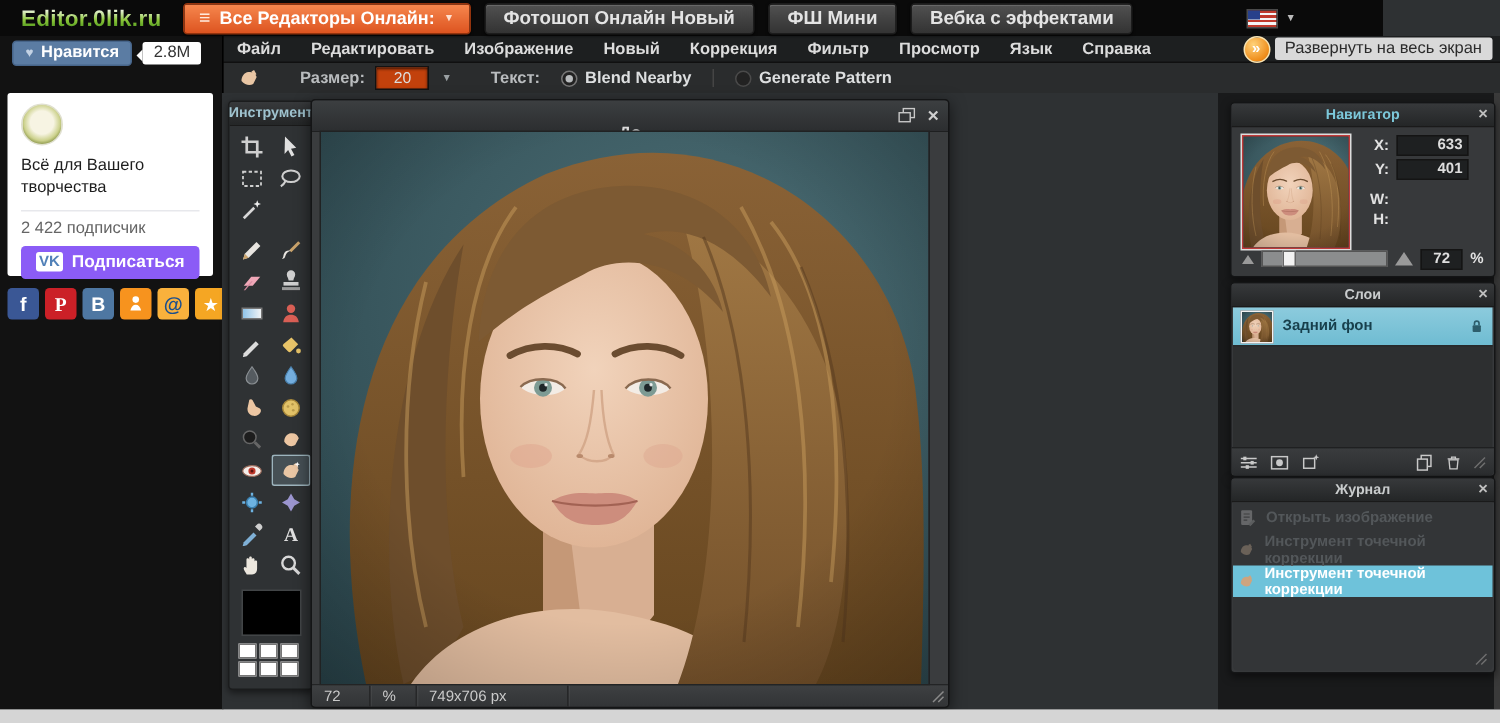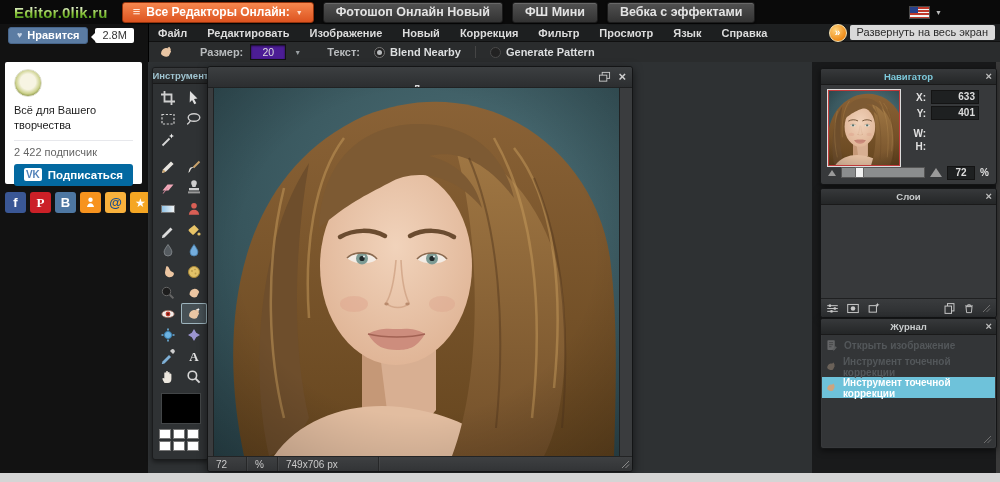--- a/index.html
+++ b/index.html
@@ -5,21 +5,21 @@
   html,body{margin:0;padding:0}
   body{
     width:1000px;height:482px;overflow:hidden;position:relative;
     background:#d5d5d5;
     font-family:"Liberation Sans","DejaVu Sans",sans-serif;
     -webkit-font-smoothing:antialiased;
   }
   #app{position:absolute;left:0;top:0;width:1000px;height:473px;background:#2e3133}
 
   
-  #topbar{position:absolute;left:0;top:0;width:1000px;height:24px;background:#0a0a0a;display:flex;align-items:center;z-index:9}
+  #topbar{position:absolute;left:0;top:0;width:922px;height:24px;background:#0a0a0a;display:flex;align-items:center;z-index:9}
   .logo{margin-left:14px;font-size:15px;font-weight:bold;letter-spacing:.2px;
     background:linear-gradient(#eef6e2 15%,#8cc63a 55%,#3f8c17 95%);
     -webkit-background-clip:text;background-clip:text;color:transparent}
   .btn-orange{margin-left:14px;height:17px;display:flex;align-items:center;gap:6px;padding:1px 10px;
     border-radius:3px;background:linear-gradient(#f6874e,#dd5420);border:1px solid #93330d;
     color:#fff;font-size:12px;font-weight:bold;box-shadow:0 1px 2px rgba(0,0,0,.7);cursor:pointer}
   .btn-orange .hb{font-size:13px;line-height:10px;color:#ffe9dc}
   .btn-orange .cd{font-size:7px;color:#ffe0cf}
   .btn-dark{height:17px;margin-left:9px;padding:1px 12px;display:flex;align-items:center;border-radius:3px;
     background:linear-gradient(#515151,#333);border:1px solid #1c1c1c;color:#e4e4e4;
@@ -37,21 +37,21 @@
   #fullscreen{position:absolute;right:5px;top:0;height:17px;display:flex;align-items:center;gap:3px}
   .fs-circ{width:16px;height:16px;border-radius:50%;background:radial-gradient(circle at 35% 30%,#ffd27a,#ef8d1b 70%,#c96a08);
     border:1px solid #f7e3b2;color:#fff;font-size:10px;font-weight:bold;display:flex;align-items:center;justify-content:center;cursor:pointer}
   .fs-label{background:#d9d9d9;color:#2b2b2b;font-size:11px;padding:1px 7px 2px;border-radius:2px;cursor:pointer}
 
   
   #optionsbar{position:absolute;left:148px;top:42px;width:852px;height:20px;background:#2a2c2d;
     border-bottom:1px solid #191919;display:flex;align-items:center;font-size:11px;color:#b9bcbe}
   #optionsbar .opt-tool{margin-left:10px;display:flex;align-items:center}
   #optionsbar .lbl{font-weight:bold;margin-left:26px}
-  #optionsbar .valbox{margin-left:7px;width:34px;height:14px;background:#4c1d95;border:1px solid #121212;
+  #optionsbar .valbox{margin-left:7px;width:34px;height:14px;background:#c2410c;border:1px solid #121212;
     box-shadow:inset 0 1px 2px rgba(0,0,0,.7);color:#ddd;font-size:10.5px;display:flex;align-items:center;justify-content:center}
   #optionsbar .cd{font-size:7px;color:#9aa0a3;margin-left:8px;cursor:pointer}
   .radio{width:9px;height:9px;border-radius:50%;border:1px solid #777;background:#222;margin-left:14px;position:relative;cursor:pointer}
   .radio.on::after{content:"";position:absolute;left:2px;top:2px;width:5px;height:5px;border-radius:50%;background:#b9bcbe}
   .radio.off{border-color:#4a4a4a}
   .optname{font-weight:bold;color:#dddfe0;margin-left:5px;cursor:pointer}
   .vsep{width:1px;height:12px;background:#454545;margin-left:14px}
 
   
   #leftcol{position:absolute;left:0;top:24px;width:148px;height:449px;background:#121212;border-right:1px solid #000}
@@ -62,21 +62,21 @@
   .like-count{background:#fff;border-radius:2px;margin-left:7px;padding:1px 7px 2px;font-size:11px;color:#333;position:relative}
   .like-count::before{content:"";position:absolute;left:-4px;top:5px;border-top:4px solid transparent;border-bottom:4px solid transparent;border-right:4px solid #fff}
   .vk-card{position:absolute;left:5px;top:38px;width:137px;height:122px;background:#fff;border-radius:2px;
     padding:7px 9px;box-sizing:border-box}
   .vk-head{display:flex;align-items:center;gap:7px}
   .vk-ava{width:26px;height:26px;border-radius:50%;background:radial-gradient(circle at 50% 45%,#f7f4e3 40%,#cdd28e 62%,#8f9a4d 75%,#f0eedd 78%);border:1px solid #e0e0d0;flex:none}
   .vk-name{color:#2a5885;font-weight:bold;font-size:11px}
   .vk-desc{font-size:11px;color:#1d1d1d;line-height:1.4;margin-top:6px}
   .vk-div{border-top:1px solid #e7e8ec;margin:6px 0 5px}
   .vk-subs{font-size:11px;color:#656565}
-  .vk-btn{margin-top:6px;background:#0369a1;color:#fff;border-radius:3px;height:22px;display:flex;align-items:center;
+  .vk-btn{margin-top:6px;background:#8b5cf6;color:#fff;border-radius:3px;height:22px;display:flex;align-items:center;
     justify-content:center;gap:6px;font-size:11.5px;font-weight:bold;cursor:pointer}
   .vk-logo{font-size:10px;font-weight:bold;background:#fff;color:#5181b8;border-radius:2px;padding:0 2px;line-height:13px}
   .socrow{position:absolute;left:5px;top:168px;display:flex;gap:4px}
   .soc{width:21px;height:21px;border-radius:3px;display:flex;align-items:center;justify-content:center;
     color:#fff;font-weight:bold;font-size:13px;cursor:pointer}
   .soc-fb{background:#3a5795}
   .soc-pin{background:#cb2027;font-family:"Liberation Serif","DejaVu Serif",serif}
   .soc-vk{background:#4e77a2}
   .soc-ok{background:#f7931e}
   .soc-mail{background:#f9b13c;color:#184e8f}
@@ -576,20 +576,34 @@
         <span class="nav-zval">72</span>
         <span class="nav-pct">%</span>
       </div>
     </div>
 
     <div class="panel" id="layers">
       <div class="panel-h">
         <span>Слои</span>
         <span class="panel-x">×</span>
       </div>
+      <div class="layer-body">
+        <div class="layer-row">
+          <span class="layer-thumb">
+            <svg viewBox="0 0 405 368" preserveAspectRatio="xMidYMid slice">
+                <use href="#p-portrait" xlink:href="#p-portrait"></use>
+              </svg>
+          </span>
+          <span class="layer-name">Задний фон</span>
+          <svg class="layer-lock" width="11" height="13" viewBox="0 0 16 16">
+              <rect x="4" y="7" width="8" height="6.5" rx="1" fill="#2d5d6b"></rect>
+              <path d="M5.8 7V5.2a2.2 2.2 0 014.4 0V7" fill="none" stroke="#2d5d6b" stroke-width="1.6"></path>
+            </svg>
+        </div>
+      </div>
       <div class="panel-f">
         <svg width="13" height="13" viewBox="0 0 16 16">
             <path d="M1.5 4.5h13M1.5 8h13M1.5 11.5h13" stroke="#c9c9c9" stroke-width="1.2"></path>
             <rect x="3.5" y="3" width="2.6" height="3" fill="#c9c9c9"></rect>
             <rect x="9.5" y="6.5" width="2.6" height="3" fill="#c9c9c9"></rect>
             <rect x="5.5" y="10" width="2.6" height="3" fill="#c9c9c9"></rect>
           </svg>
         <svg width="14" height="13" viewBox="0 0 16 16">
             <rect x="1.5" y="3" width="13" height="10" fill="none" stroke="#c9c9c9" stroke-width="1.2"></rect>
             <circle cx="8" cy="8" r="2.8" fill="#c9c9c9"></circle>

